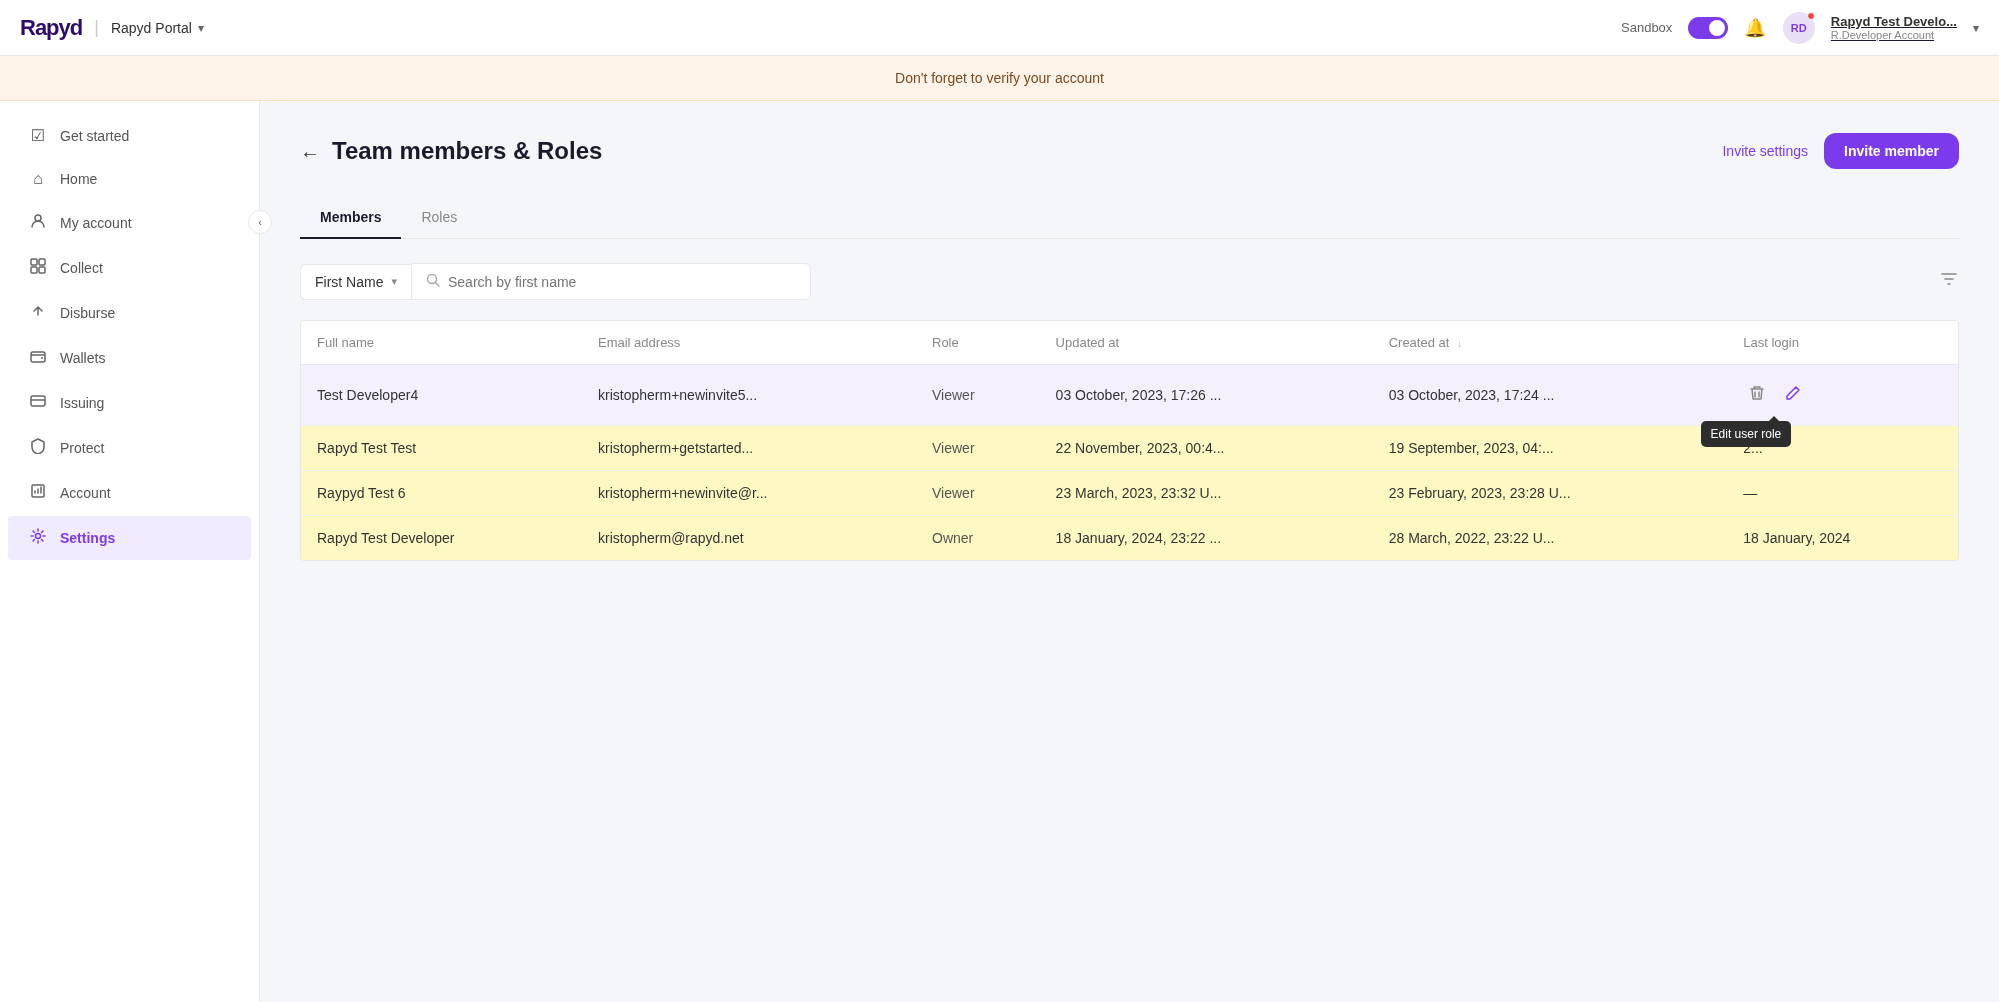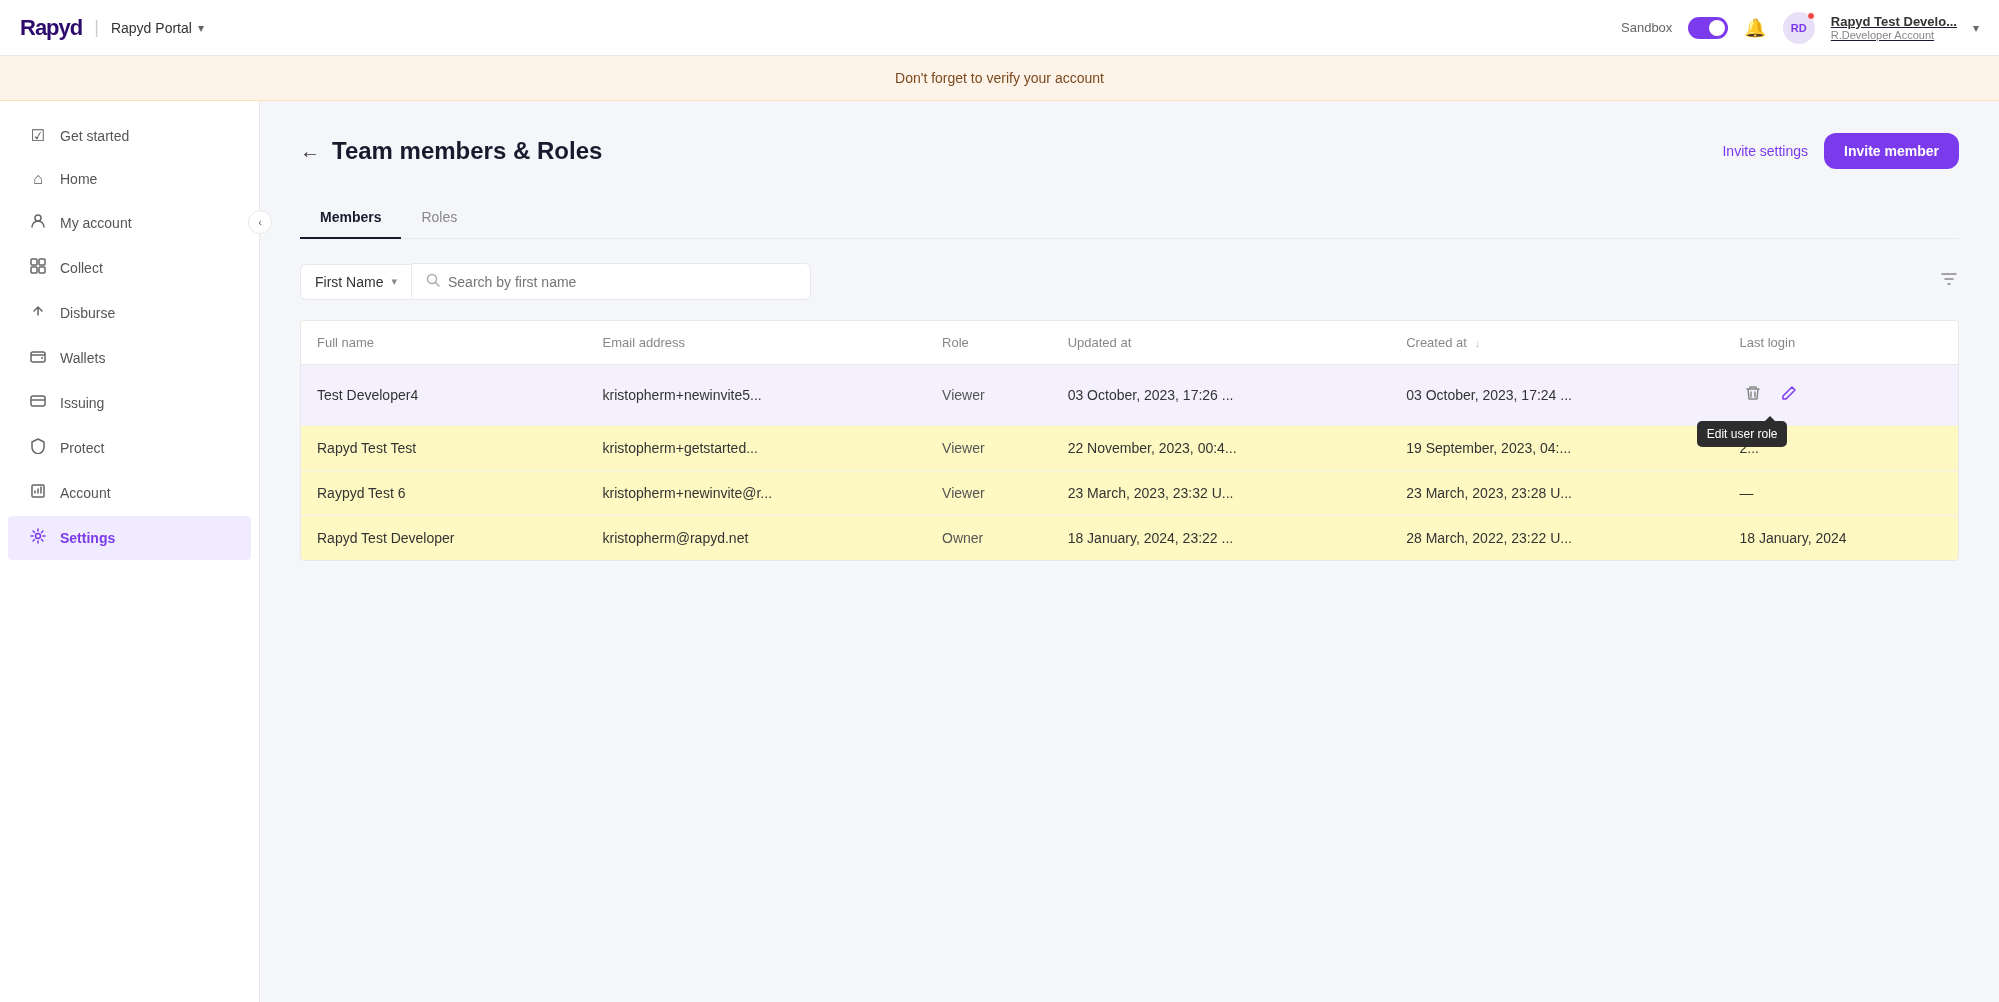--- a/index.html
+++ b/index.html
@@ -308,21 +308,21 @@
                 <td>22 November, 2023, 00:4...</td>
                 <td>19 September, 2023, 04:...</td>
                 <td>2...</td>
               </tr>
 
               <tr>
                 <td>Raypyd Test 6</td>
                 <td>kristopherm+newinvite@r...</td>
                 <td><span class="role-badge">Viewer</span></td>
                 <td>23 March, 2023, 23:32 U...</td>
-                <td>23 March, 2023, 23:28 U...</td>
+                <td>23 February, 2023, 23:28 U...</td>
                 <td>—</td>
               </tr>
 
               <tr>
                 <td>Rapyd Test Developer</td>
                 <td>kristopherm@rapyd.net</td>
                 <td><span class="role-badge">Owner</span></td>
                 <td>18 January, 2024, 23:22 ...</td>
                 <td>28 March, 2022, 23:22 U...</td>
                 <td>18 January, 2024</td>

